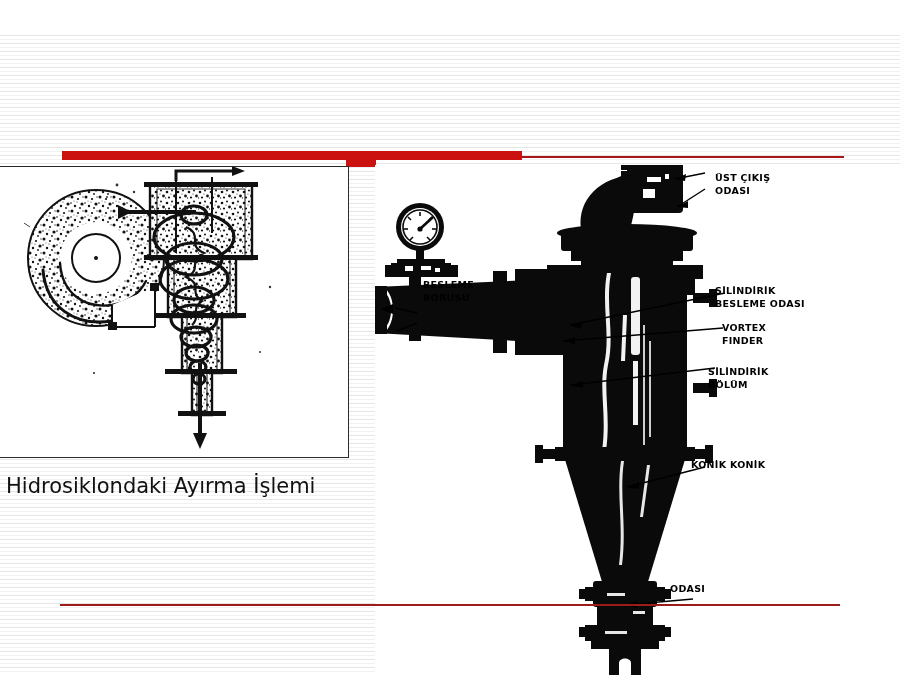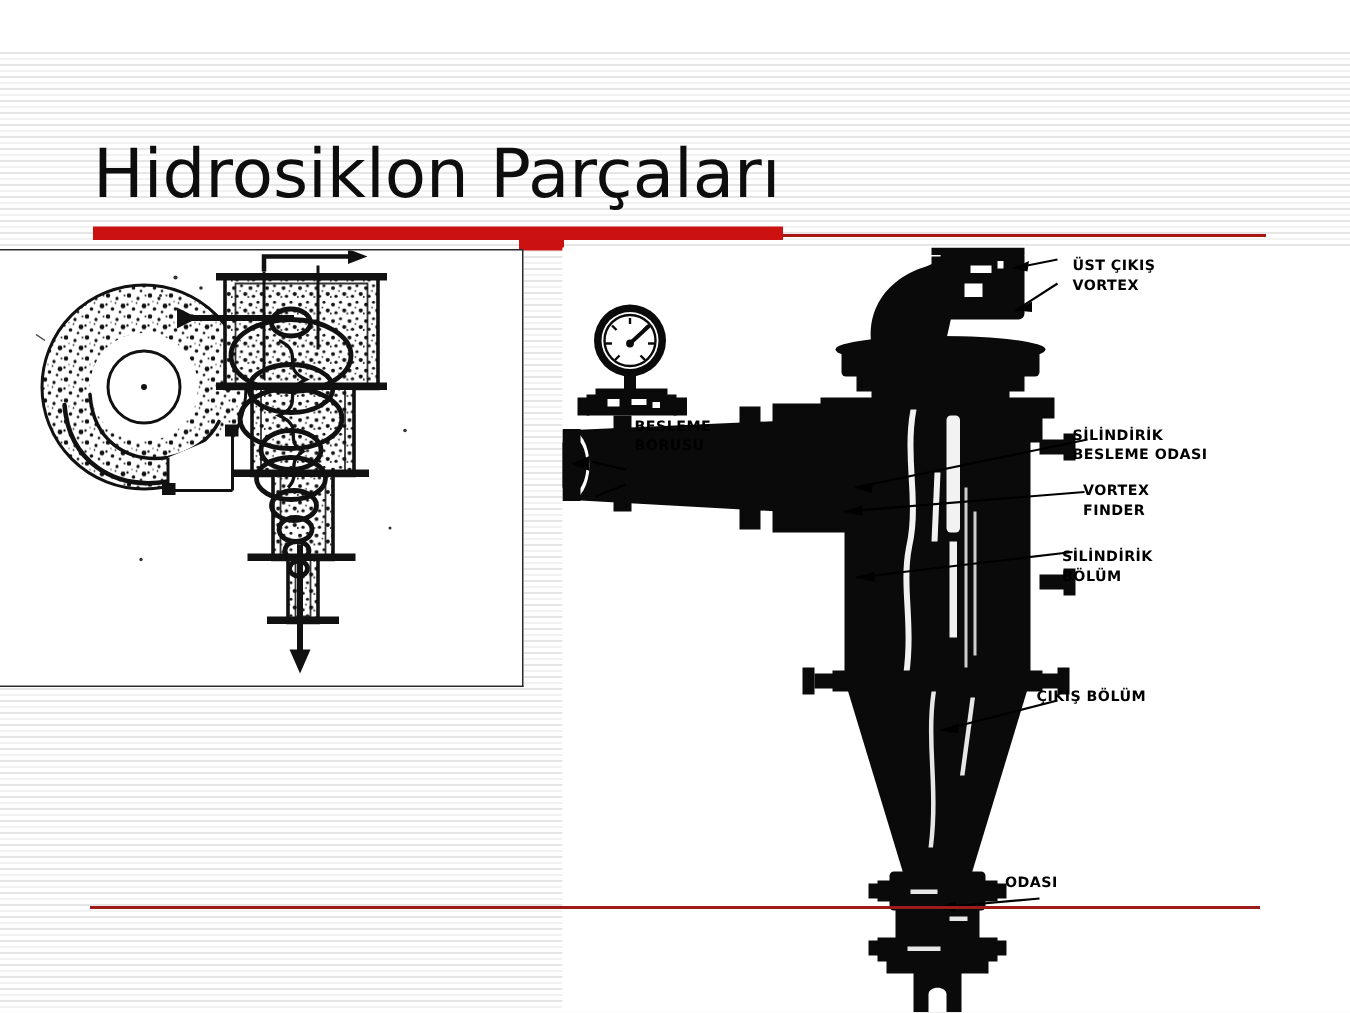--- a/index.html
+++ b/index.html
@@ -127,21 +127,20 @@
   .nosel { user-select: none; }
 </style>
 </head>
 <body>
 
 <div id="slide">
 
   <div id="stripes"></div>
   <div id="topwhite"></div>
 
-  <div id="title" class="nosel">Hidrosiklon Parçaları</div>
 
   <div id="rule-thin"></div>
   <div id="rule-thick"></div>
   <div id="rule-tab"></div>
 
   <div id="diagram-panel">
     <svg width="348" height="290" viewBox="0 0 348 290">
       <defs>
 
         <pattern id="stipple" width="14" height="14" patternUnits="userSpaceOnUse">
@@ -271,20 +270,21 @@
           <circle cx="107" cy="30" r="1"></circle>
           <circle cx="134" cy="25" r="1.2"></circle>
           <circle cx="94" cy="206" r="1.1"></circle>
           <circle cx="260" cy="185" r="1"></circle>
           <circle cx="270" cy="120" r="1.2"></circle>
         </g>
       </g>
     </svg>
   </div>
 
+  <div id="caption" class="nosel">Hidrosiklondaki Ayırma İşlemi</div>
 
   <div id="photo-panel">
     <svg width="525" height="510" viewBox="0 0 525 510">
 
       <rect width="525" height="510" fill="#ffffff"></rect>
 
       <g fill="#0a0a0a">
 
         <path d="M 218,60 C 214,30 236,8 268,6 L 300,6
                  L 300,18 C 278,18 262,30 258,52 L 252,78
@@ -433,33 +433,33 @@
         <line x1="42" y1="148" x2="20" y2="143"></line>
         <line x1="42" y1="158" x2="22" y2="166"></line>
       </g>
       <g fill="#000000">
         <polygon points="18,139 6,144 18,149"></polygon>
       </g>
     </svg>
   </div>
 
   <div class="callout nosel" style="left:715px; top:172px;">ÜST ÇIKIŞ
-VORTEX</div>
+ODASI</div>
 
   <div class="callout nosel" style="left:375px; top:279px;padding-left:48px;">BESLEME
 BORUSU</div>
 
   <div class="callout nosel" style="left:715px; top:285px;">SİLİNDİRİK
 BESLEME ODASI</div>
 
   <div class="callout nosel" style="left:722px; top:322px;">VORTEX
 FINDER</div>
 
   <div class="callout nosel" style="left:708px; top:366px;">SİLİNDİRİK
 BÖLÜM</div>
 
-  <div class="callout nosel" style="left:691px; top:459px;">ÇIKIŞ BÖLÜM</div>
+  <div class="callout nosel" style="left:691px; top:459px;">KONİK KONİK</div>
 
   <div class="callout nosel" style="left:670px; top:583px;">ODASI</div>
 
   <div id="rule-bottom"></div>
 
 </div>
 
 </body></html>

